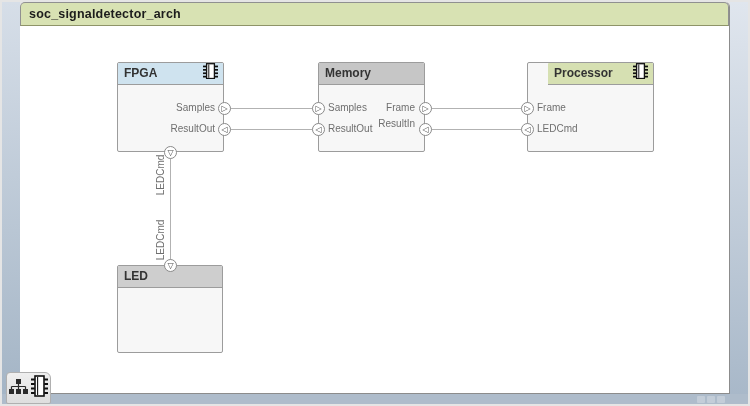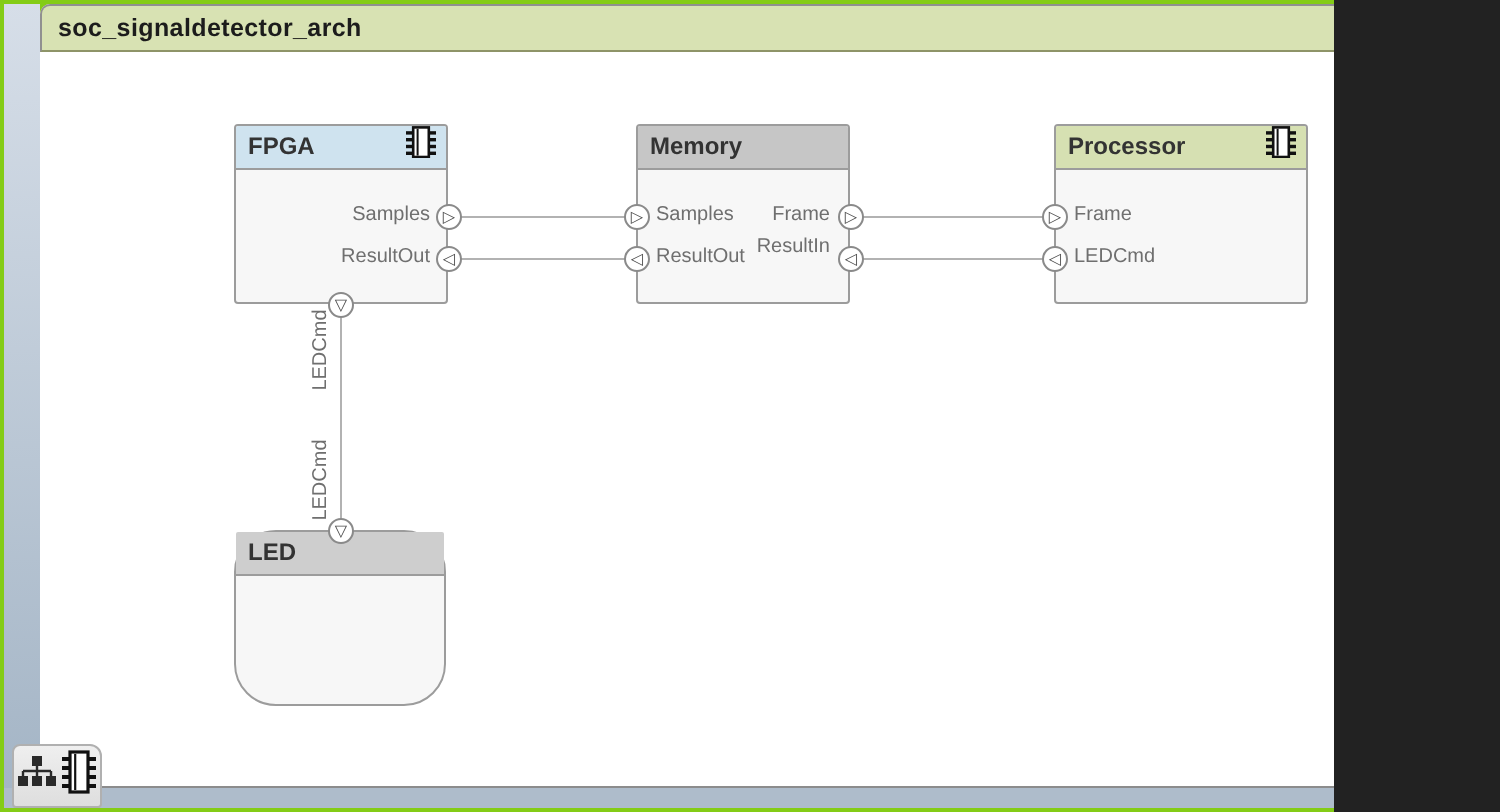--- a/index.html
+++ b/index.html
@@ -1,20 +1,20 @@
 <!DOCTYPE html>
 <html><head>
 <meta charset="utf-8">
 <style>
   * { margin: 0; padding: 0; box-sizing: border-box; }
   html, body { background: #222; }
   #screen {
     position: relative;
-    width: 667px; height: 406px;
-    background: #84cc16;
+    width: 750px; height: 406px;
+    background: #e5e5e5;
     font-family: "Liberation Sans", sans-serif;
     overflow: hidden;
   }
   
   .left-strip {
     position: absolute; left: 2px; top: 2px; width: 18px; height: 402px;
     background: linear-gradient(#d6dee8, #a3b4c5);
   }
   .right-strip {
     position: absolute; left: 730px; top: 2px; width: 18px; height: 402px;
@@ -55,21 +55,21 @@
   }
   .block-header {
     height: 22px; border-bottom: 1px solid #9c9c9c;
     font-size: 12px; font-weight: bold; color: #333;
     line-height: 21px; padding: 0 5px 0 6px;
     display: flex; justify-content: space-between; align-items: center;
     border-top-left-radius: 1px; border-top-right-radius: 1px;
   }
   .hdr-fpga      { background: #cfe3ef; }
   .hdr-memory    { background: #c6c6c6; }
-  .hdr-processor { background: #d6e0b2; }
+  .hdr-processor { background: #d6e0b2; margin-left: 20px; }
   .hdr-led       { background: #cecece; }
   .chip-icon { flex: 0 0 auto; margin-top: 1px; }
   
   .wire { position: absolute; background: #b2b2b2; }
   .wire.h { height: 1px; }
   .wire.v { width: 1px; }
   
   .port {
     position: absolute; width: 13px; height: 13px;
     background: #fff; border: 1px solid #8a8a8a; border-radius: 50%;
@@ -168,21 +168,21 @@
               <rect x="11.6" y="9.4" width="3.4" height="1.7"></rect>
                 <rect x="11.6" y="12.8" width="3.4" height="1.7"></rect>
             </g>
             <rect x="3.6" y="0.7" width="7.8" height="14.8" fill="#fff" stroke="#111" stroke-width="1.3"></rect>
             <line x1="5.8" y1="1.4" x2="5.8" y2="14.8" stroke="#111" stroke-width="1"></line>
           </svg>
         </span>
       </div>
     </div>
 
-    <div class="block" style="left:97px; top:263px; width:106px; height:88px;border-radius:21px;">
+    <div class="block" style="left:97px; top:263px; width:106px; height:88px;">
       <div class="block-header hdr-led">
         <span>LED</span>
       </div>
     </div>
 
     <div class="port-label r" style="left:110px; top:100px; width:85px;">Samples</div>
     <div class="port-label r" style="left:110px; top:121px; width:85px;">ResultOut</div>
     <div class="port-label" style="left:308px; top:100px;">Samples</div>
     <div class="port-label" style="left:308px; top:121px;">ResultOut</div>
     <div class="port-label r" style="left:330px; top:100px; width:65px;">Frame</div>

